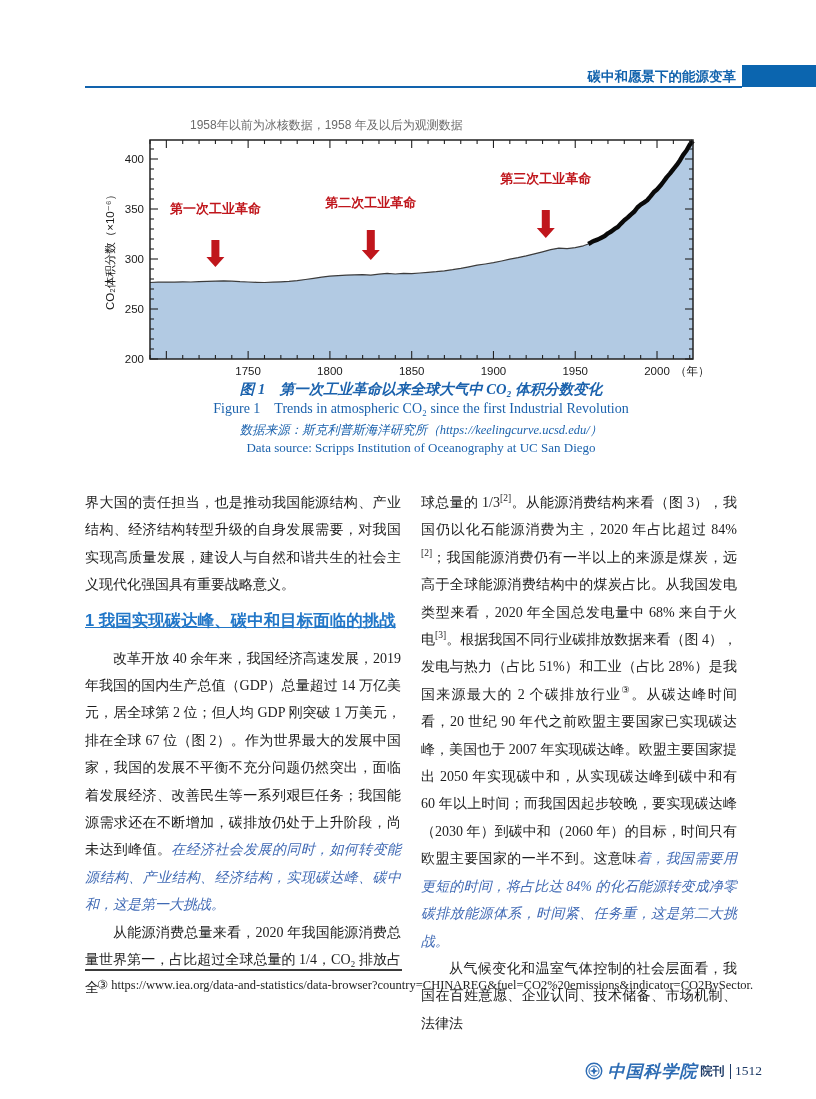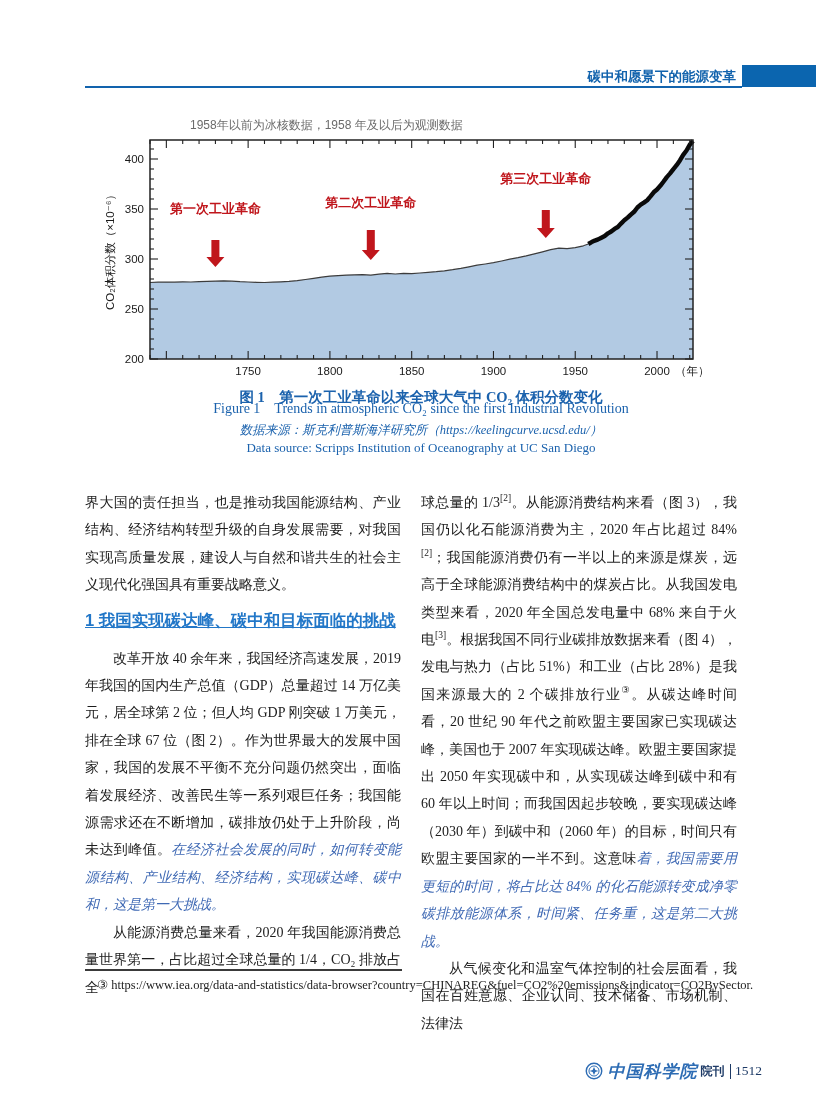--- a/index.html
+++ b/index.html
@@ -9,21 +9,21 @@
   .hdr-title{position:absolute;top:68px;right:80px;font-family:"Liberation Sans","DejaVu Sans",sans-serif;
              font-size:13.5px;font-weight:bold;color:#1263ad;}
   .hdr-rule{position:absolute;left:85px;top:86px;width:657px;height:2px;background:#1263ad;}
   .hdr-box{position:absolute;left:742px;top:65px;width:74px;height:22px;background:#0b65af;}
   
   .chart-note{position:absolute;left:151px;top:117px;font-family:"Liberation Sans","DejaVu Sans",sans-serif;
               font-size:12px;color:#6b6b6b;margin-left:39px;}
   #chart{position:absolute;left:100px;top:112px;width:640px;height:266px;}
   
   .cap{position:absolute;left:85px;width:672px;text-align:center;color:#1b62ad;}
-  .cap-cn{top:380px;font-size:14.5px;font-weight:bold;margin-top:8px;}
+  .cap-cn{top:380px;font-size:14.5px;font-weight:bold;font-style:italic;}
   .cap-en{top:400px;font-size:14px;}
   .src-cn{top:422px;font-size:12.5px;font-style:italic;}
   .src-en{top:440px;font-size:13px;}
   
   .col{position:absolute;top:481px;width:316px;font-size:14px;line-height:27.4px;color:#1c1c1c;
        text-align:justify;margin-top:8px;}
   .col-left{left:85px;}
   .col-right{left:421px;}
   .col p{margin:0;}
   .col p.indent{text-indent:2em;}

